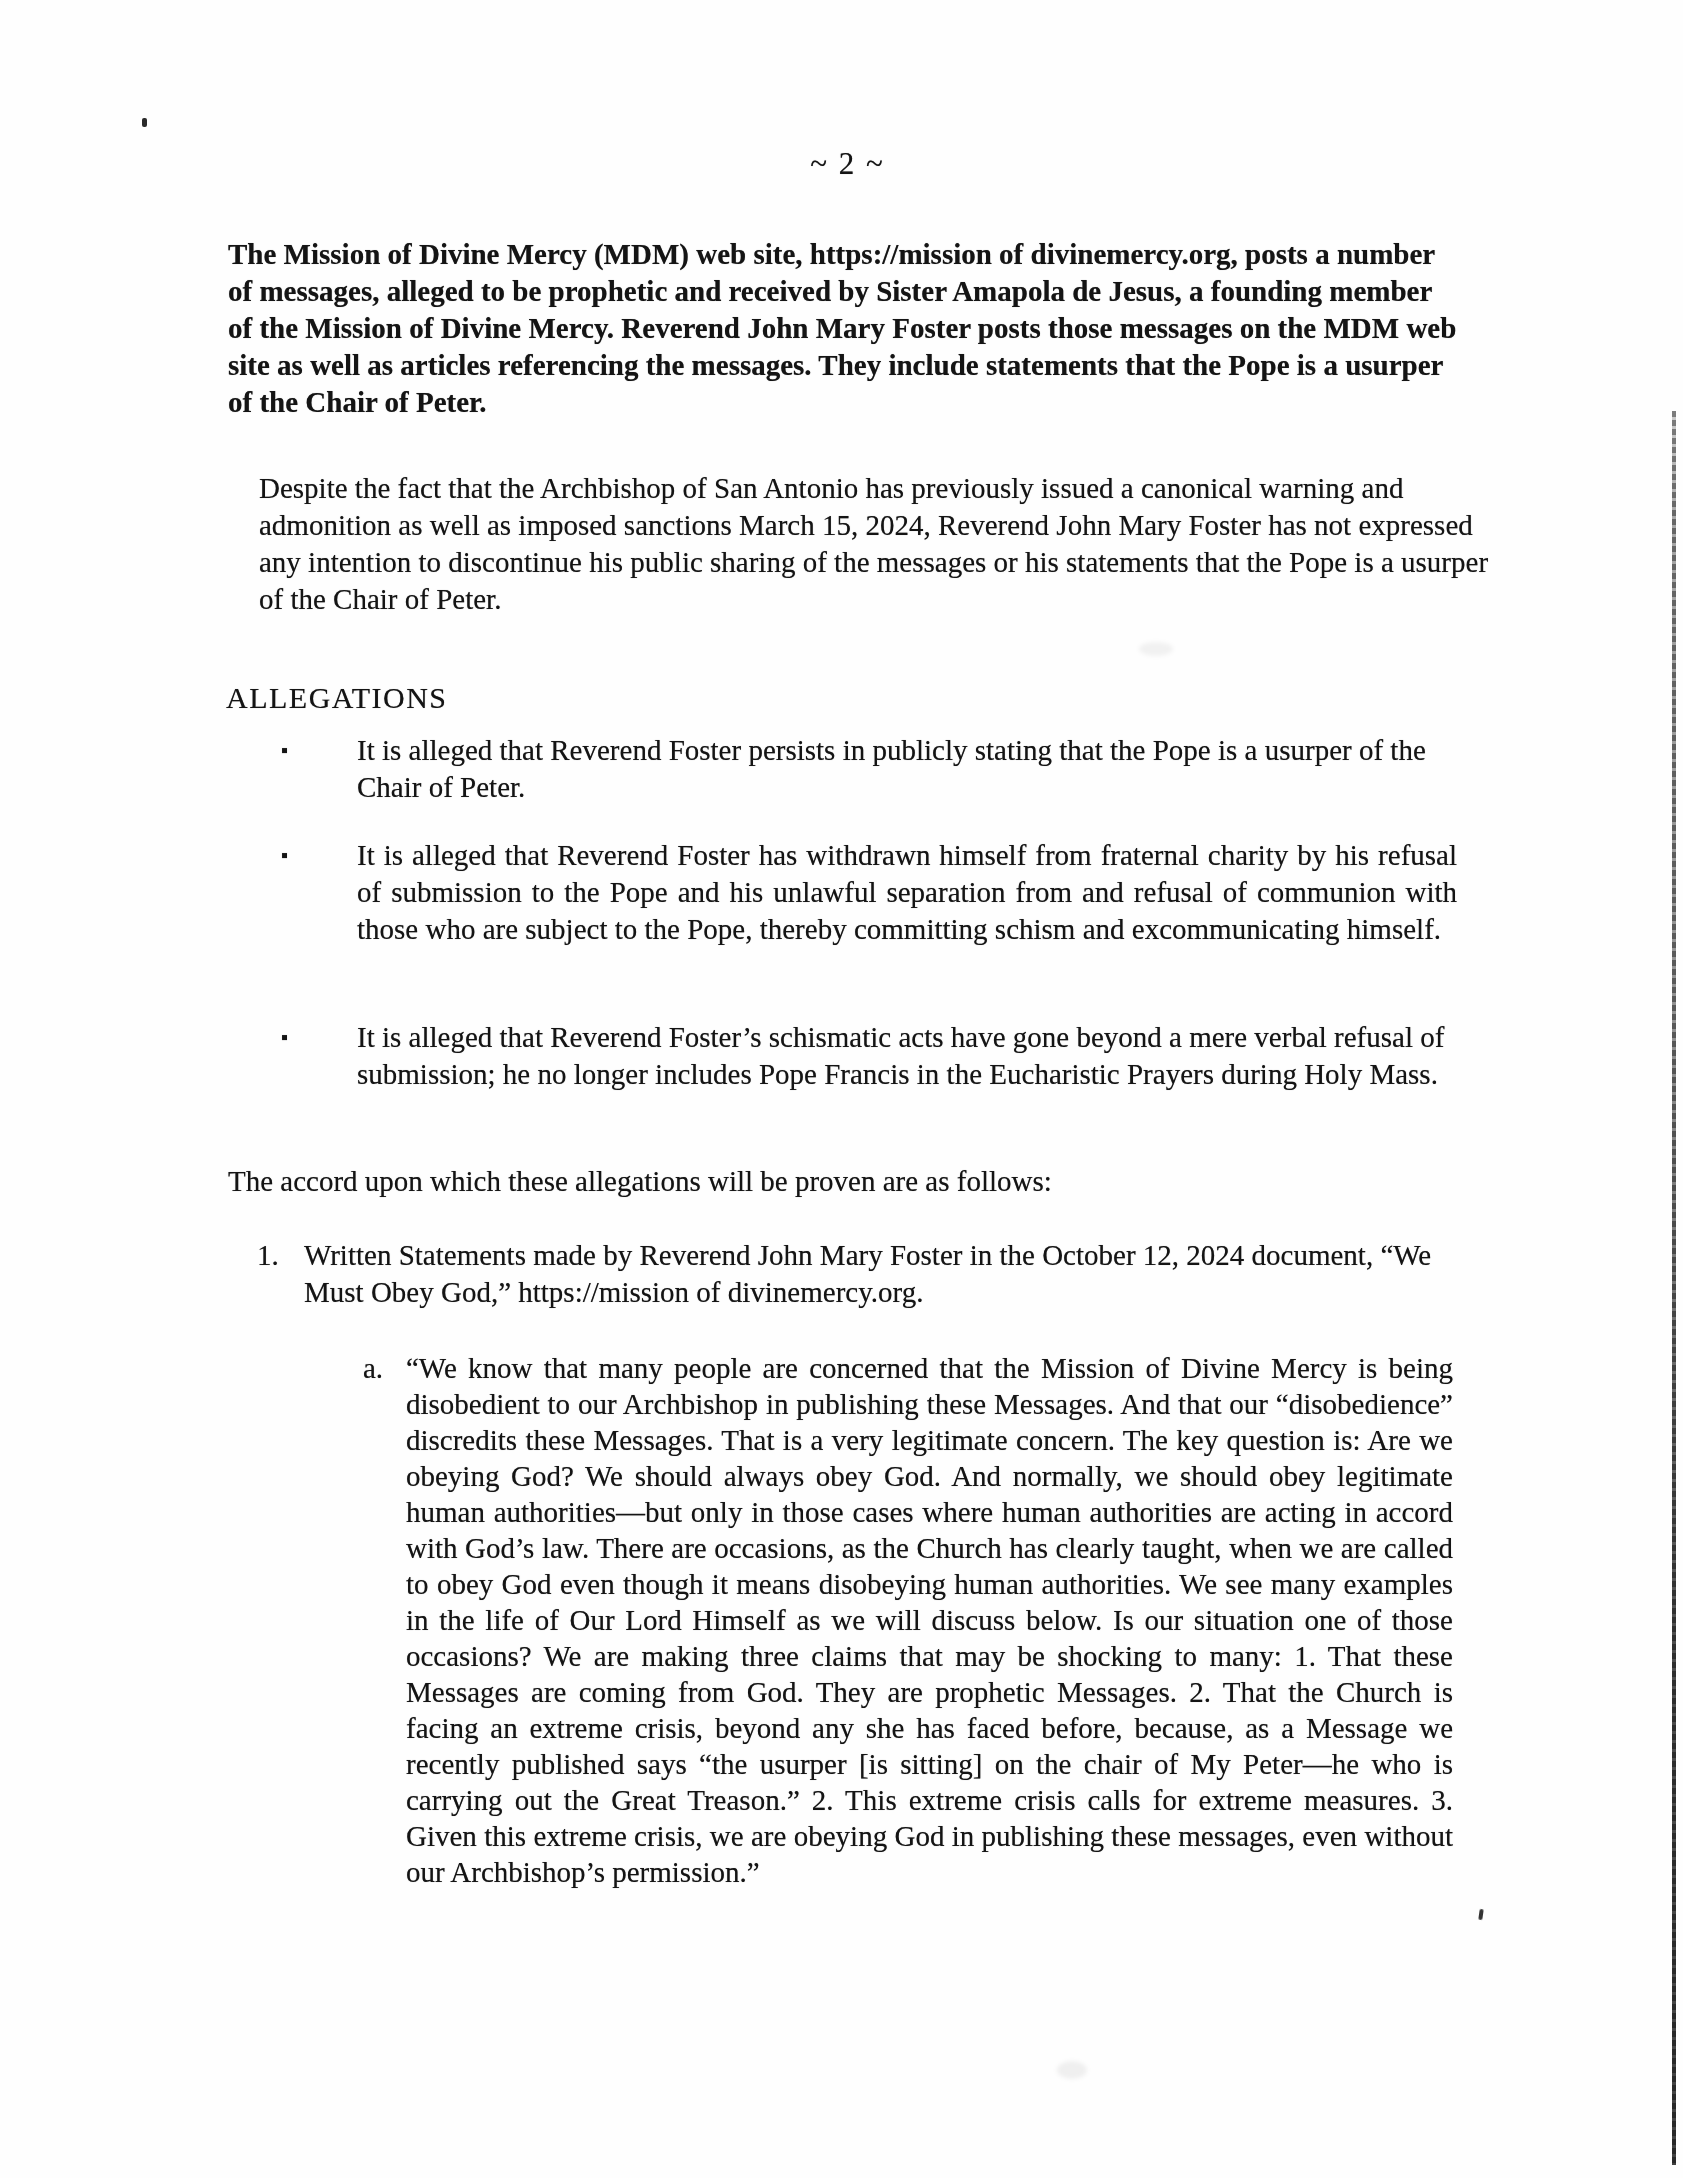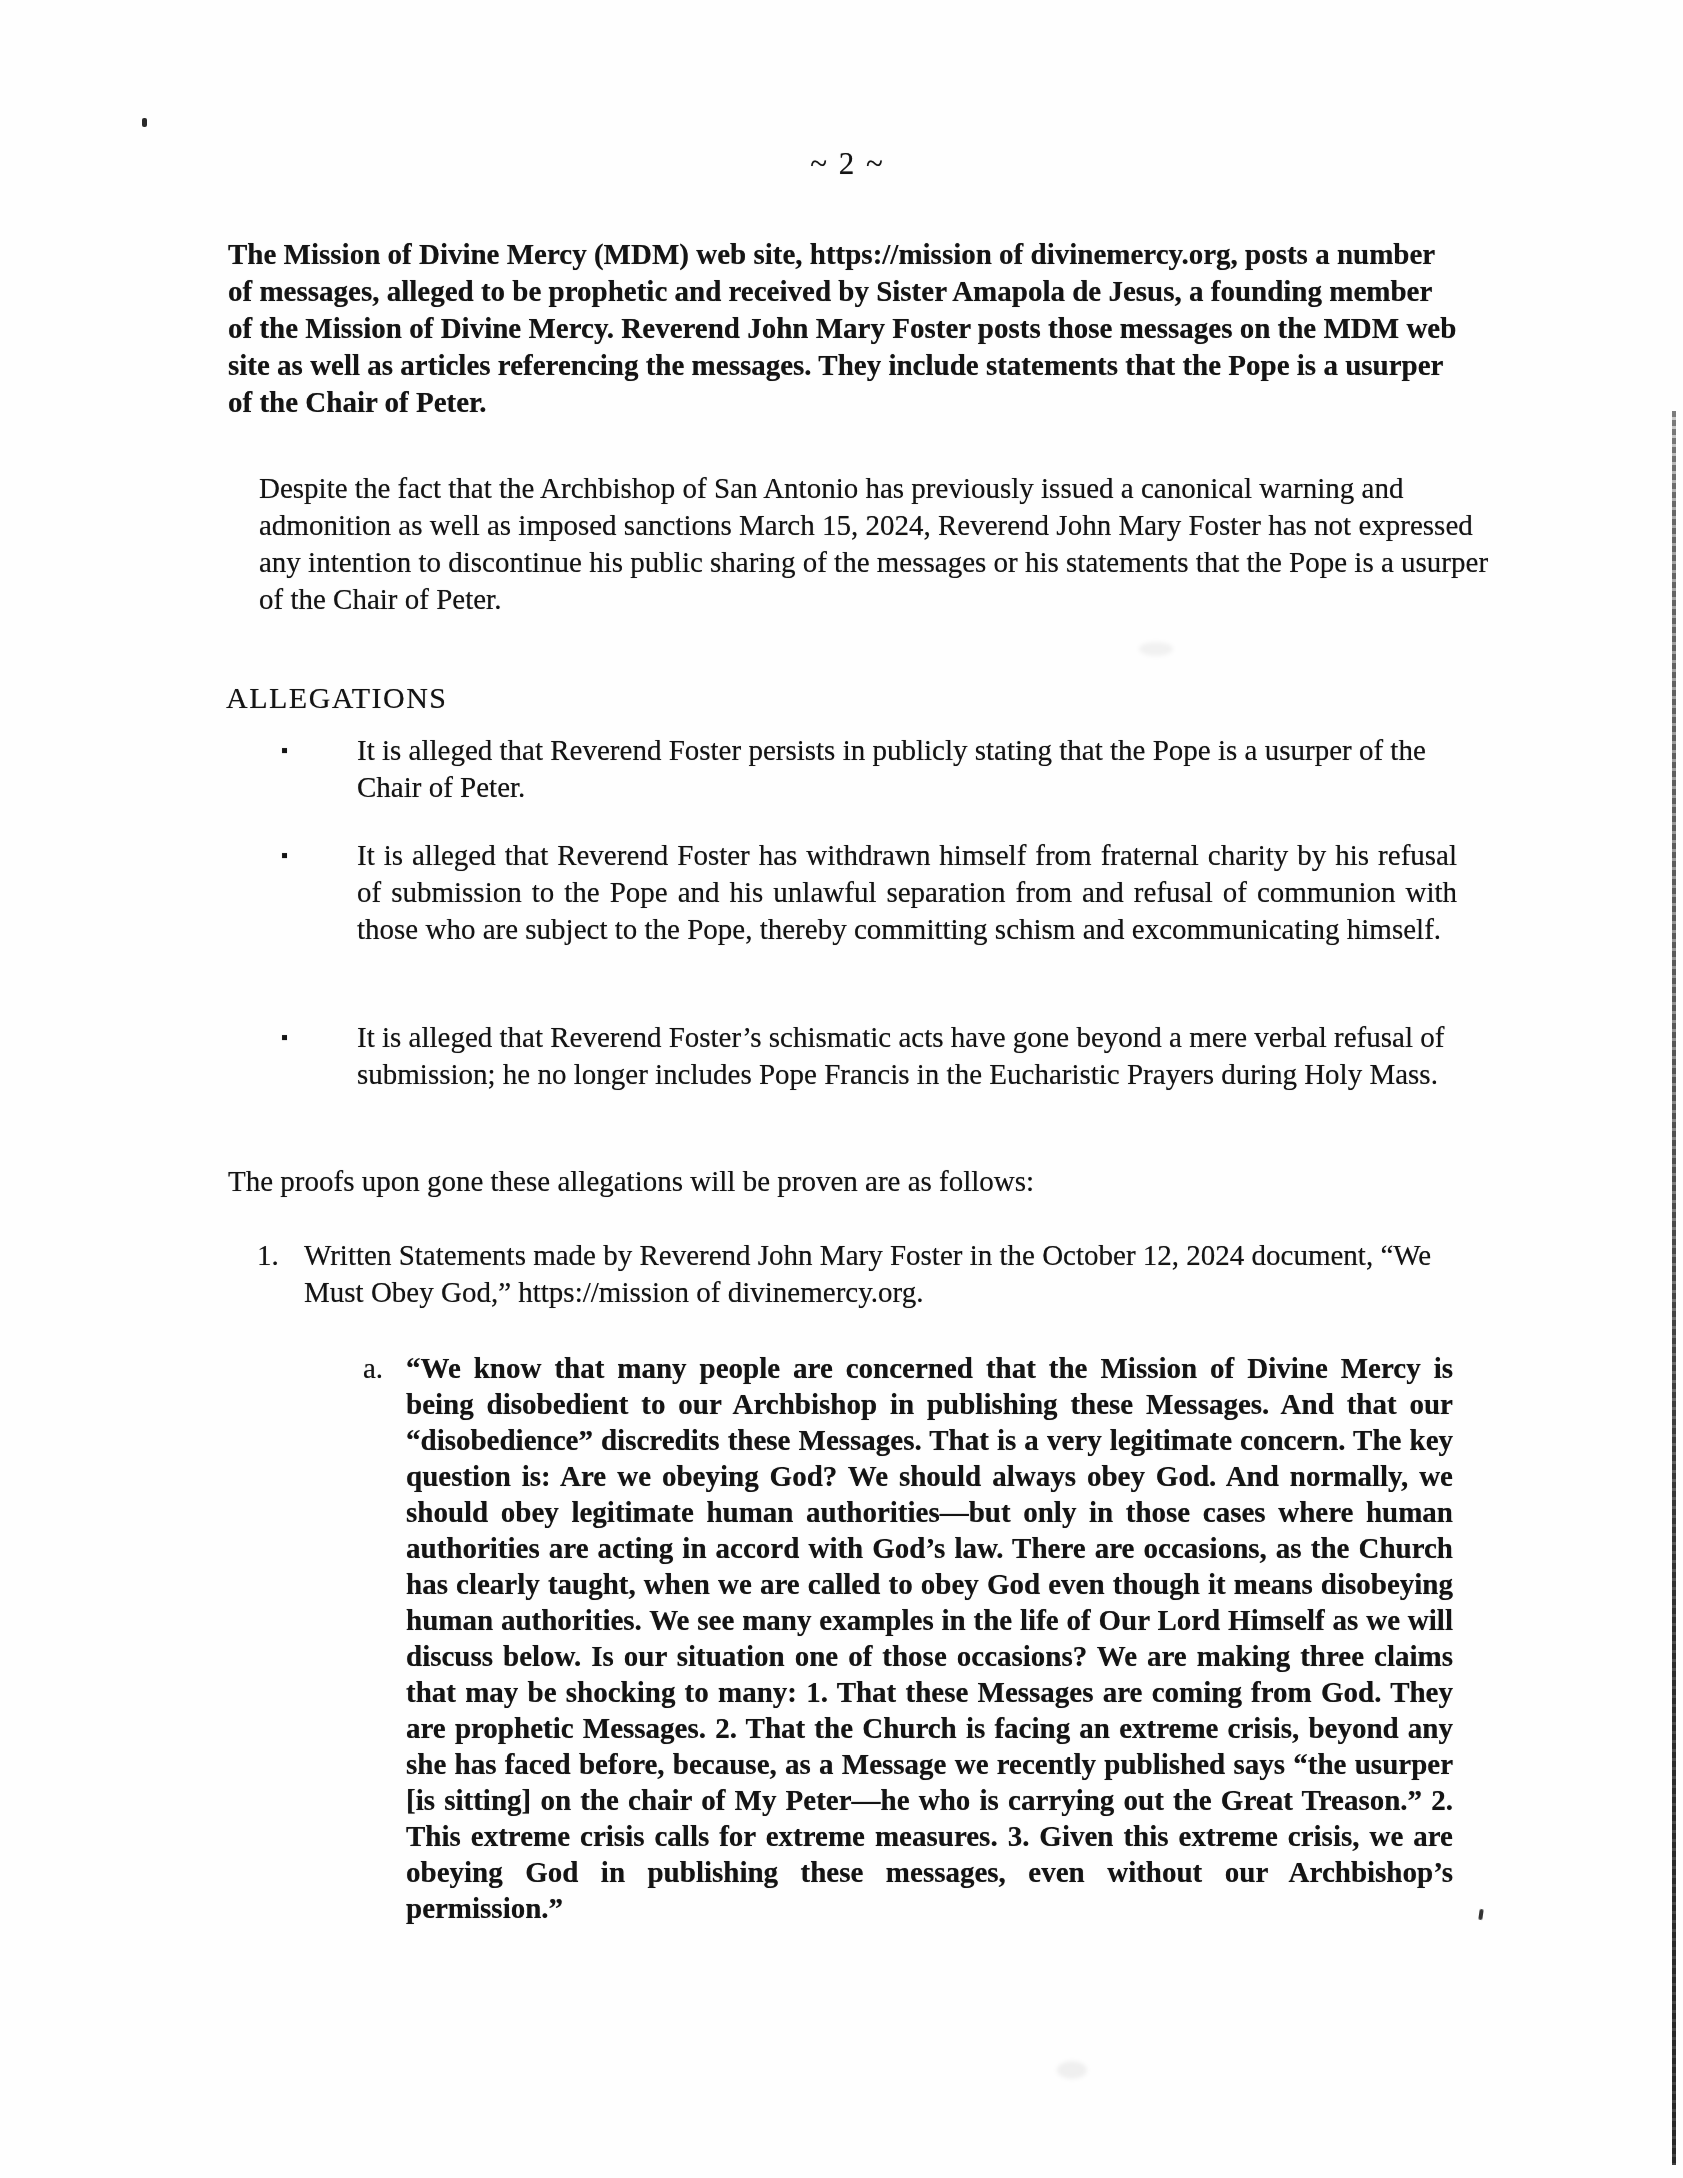--- a/index.html
+++ b/index.html
@@ -60,21 +60,21 @@
     display: flex; align-items: flex-start;
   }
   .num-marker { flex: 0 0 47px; }
   .num-text { flex: 1 1 auto; }
   .sub-item {
     top: 1350px; left: 363px; width: 1090px;
     display: flex; align-items: flex-start;
     line-height: 36px;
   }
   .sub-marker { flex: 0 0 43px; line-height: 36px; }
-  .sub-text { flex: 1 1 auto; font-weight: bold; }
+  .sub-text { flex: 1 1 auto; }
 
   
   .scan-line {
     position: absolute;
     left: 1672px;
     top: 411px;
     width: 4px;
     height: 1754px;
     background-image:
       repeating-linear-gradient(to bottom,
@@ -143,21 +143,21 @@
   <div class="block bullet-item bullet2">
     <span class="bullet-marker">▪</span>
     <span class="bullet-text justify">It is alleged that Reverend Foster has withdrawn himself from fraternal charity by his refusal of submission to the Pope and his unlawful separation from and refusal of communion with those who are subject to the Pope, thereby committing schism and excommunicating himself.</span>
   </div>
 
   <div class="block bullet-item bullet3">
     <span class="bullet-marker">▪</span>
     <span class="bullet-text">It is alleged that Reverend Foster’s schismatic acts have gone beyond a mere verbal refusal of submission; he no longer includes Pope Francis in the Eucharistic Prayers during Holy Mass.</span>
   </div>
 
-  <div class="block proofs">The proofs upon gone these allegations will be proven are as follows:</div>
+  <div class="block proofs">The accord upon which these allegations will be proven are as follows:</div>
 
   <div class="block numbered-item">
     <span class="num-marker">1.</span>
     <span class="num-text">Written Statements made by Reverend John Mary Foster in the October 12, 2024 document, “We Must Obey God,” https://mission of divinemercy.org.</span>
   </div>
 
   <div class="block sub-item">
     <span class="sub-marker">a.</span>
     <span class="sub-text justify">“We know that many people are concerned that the Mission of Divine Mercy is being disobedient to our Archbishop in publishing these Messages. And that our “disobedience” discredits these Messages. That is a very legitimate concern.  The key question is:  Are we obeying God? We should always obey God. And normally, we should obey legitimate human authorities—but only in those cases where human authorities are acting in accord with God’s law. There are occasions, as the Church has clearly taught, when we are called to obey God even though it means disobeying human authorities.  We see many examples in the life of Our Lord Himself as we will discuss below.  Is our situation one of those occasions? We are making three claims that may be shocking to many: 1. That these Messages are coming from God. They are prophetic Messages. 2. That the Church is facing an extreme crisis, beyond any she has faced before, because, as a Message we recently published says “the usurper [is sitting] on the chair of My Peter—he who is carrying out the Great Treason.”  2. This extreme crisis calls for extreme measures. 3. Given this extreme crisis, we are obeying God in publishing these messages, even without our Archbishop’s permission.”</span>
   </div>

